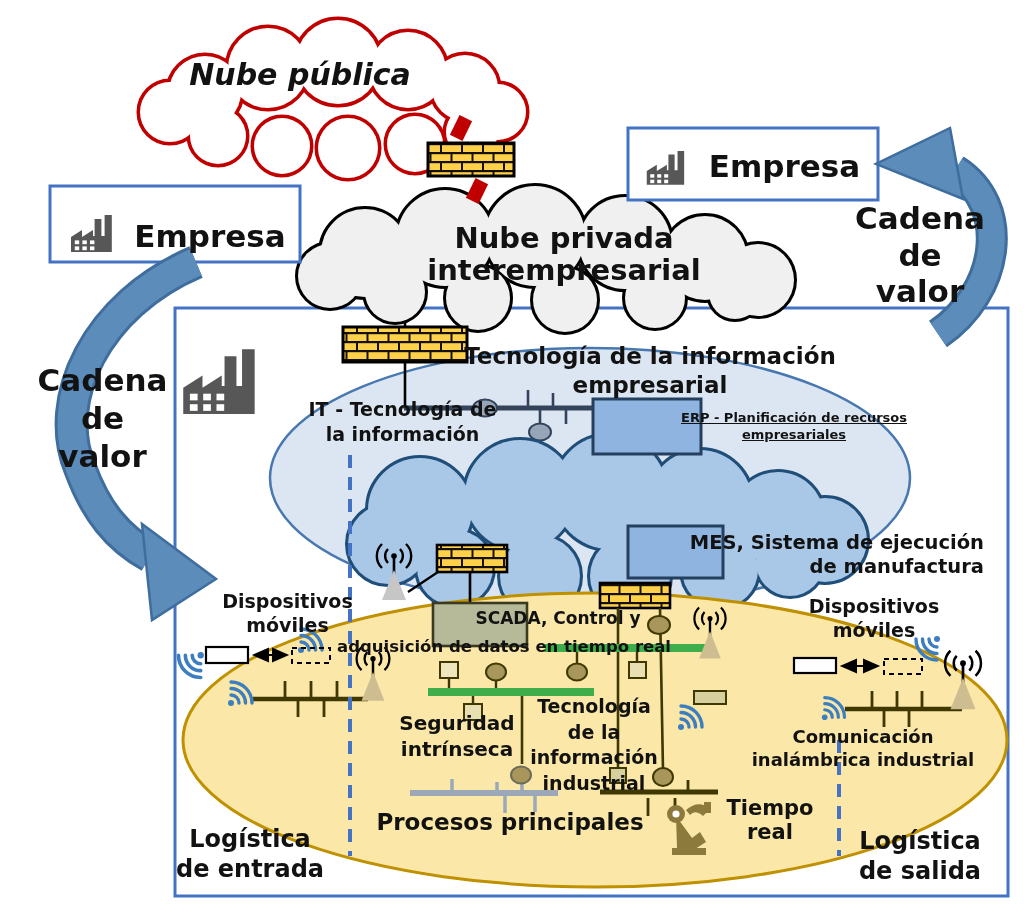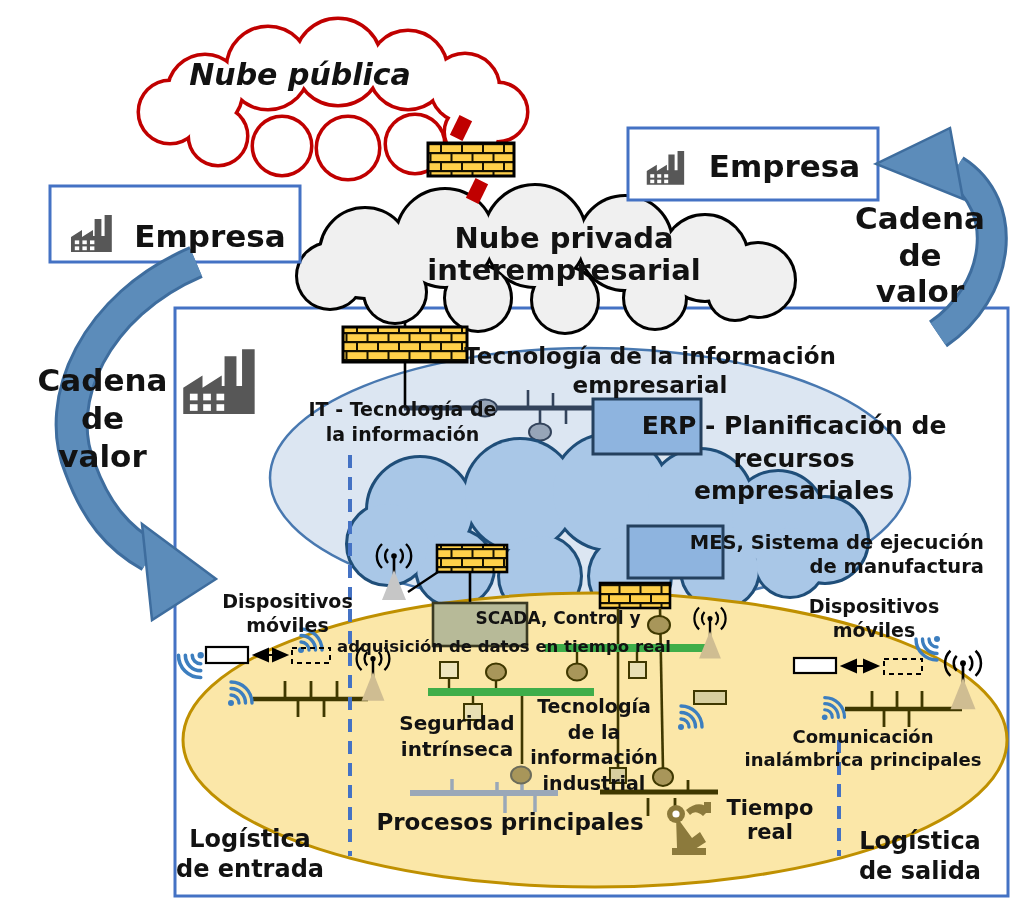--- a/index.html
+++ b/index.html
@@ -308,38 +308,38 @@
 <div class="lbl" style="left:25px;top:362px;width:155px;font-size:31px;line-height:1.22;">Cadena
 de
 valor</div>
 <div class="lbl" style="left:845px;top:200px;width:150px;font-size:31px;line-height:1.18;">Cadena
 de
 valor</div>
 <div class="lbl" style="left:455px;top:342px;width:390px;font-size:23px;line-height:1.25;">Tecnología de la información
 empresarial</div>
 <div class="lbl" style="left:285px;top:397px;width:235px;font-size:19px;line-height:1.3;">IT - Tecnología de
 la información</div>
-<div class="lbl" style="left:598px;top:410px;width:392px;font-size:25px;line-height:1.3;">ERP - Planificación de recursos
+<div class="lbl" style="left:598px;top:410px;width:392px;font-size:13px;line-height:1.3;text-decoration:underline;">ERP - Planificación de recursos
 empresariales</div>
 <div class="lbl" style="left:632px;top:531px;width:352px;font-size:19.5px;line-height:1.25;text-align:right;">MES, Sistema de ejecución
 de manufactura</div>
 <div class="lbl" style="left:438px;top:608px;width:240px;font-size:17px;">SCADA, Control y</div>
 <div class="lbl" style="left:325px;top:637px;width:358px;font-size:16.5px;">adquisición de datos en tiempo real</div>
 <div class="lbl" style="left:200px;top:590px;width:175px;font-size:19px;line-height:1.25;">Dispositivos
 móviles</div>
 <div class="lbl" style="left:788px;top:595px;width:172px;font-size:19px;line-height:1.25;">Dispositivos
 móviles</div>
 <div class="lbl" style="left:372px;top:710px;width:170px;font-size:20px;line-height:1.3;">Seguridad
 intrínseca</div>
 <div class="lbl" style="left:520px;top:694px;width:148px;font-size:19px;line-height:1.35;">Tecnología
 de la
 información
 industrial</div>
 <div class="lbl" style="left:738px;top:725px;width:250px;font-size:18px;line-height:1.3;">Comunicación
-inalámbrica principales</div>
+inalámbrica industrial</div>
 <div class="lbl" style="left:705px;top:796px;width:130px;font-size:21px;line-height:1.15;">Tiempo
 real</div>
 <div class="lbl" style="left:350px;top:809px;width:320px;font-size:23px;text-align:center;">Procesos principales</div>
 <div class="lbl" style="left:155px;top:824px;width:190px;font-size:24px;line-height:1.25;">Logística
 de entrada</div>
 <div class="lbl" style="left:840px;top:826px;width:160px;font-size:24px;line-height:1.25;">Logística
 de salida</div>
 
 </div>
 

